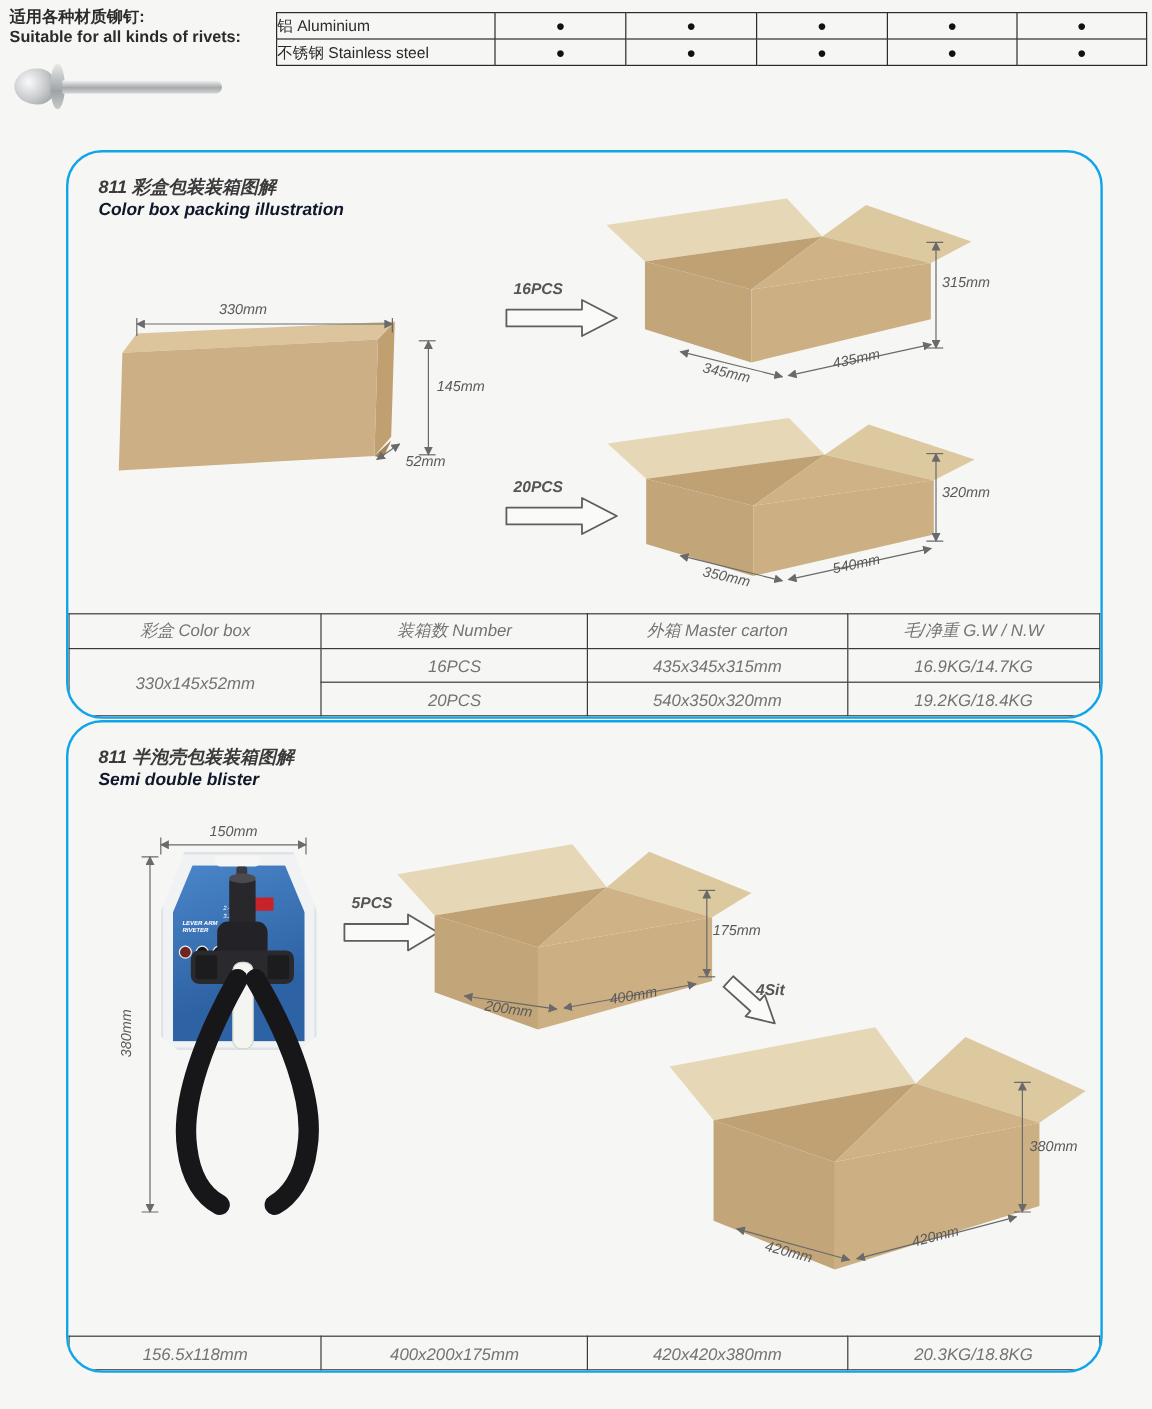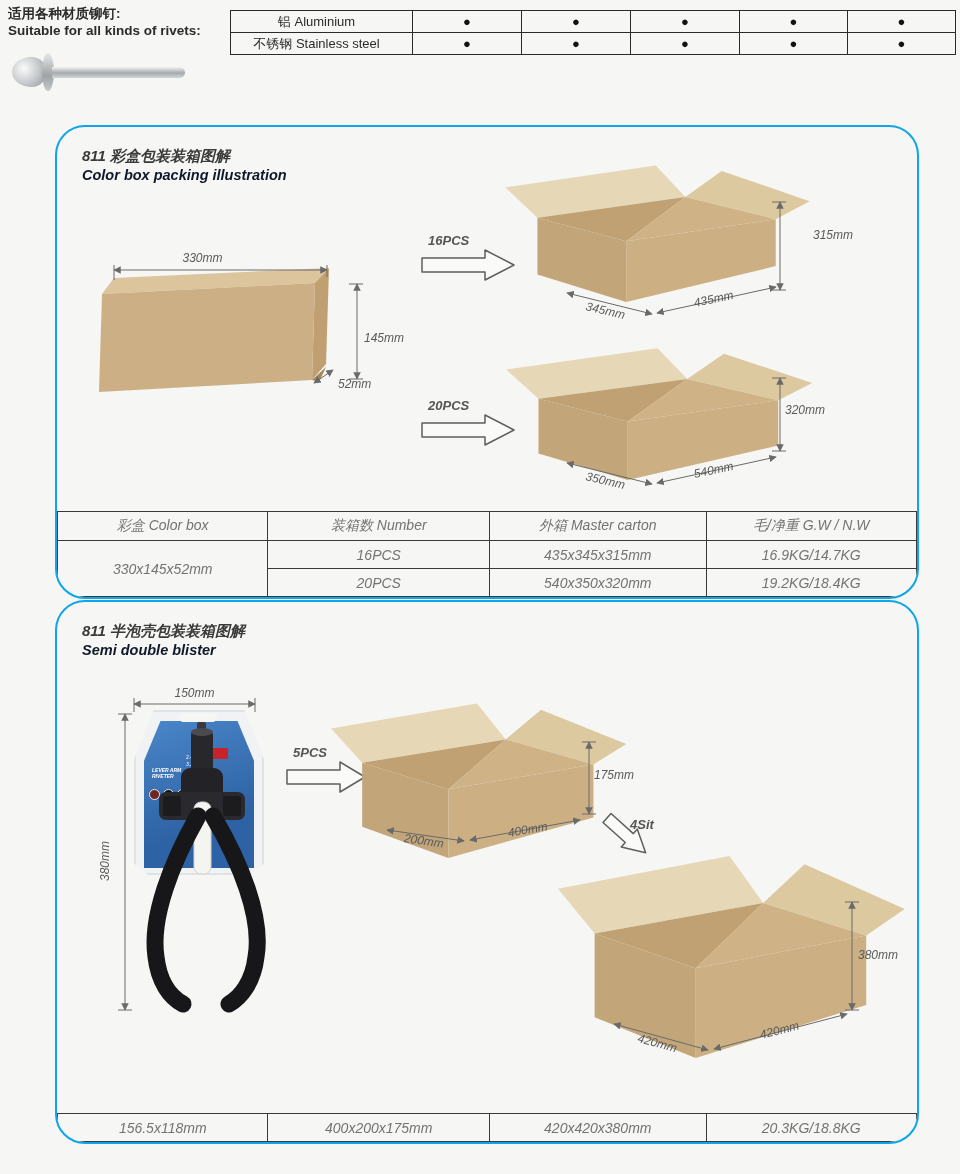--- a/index.html
+++ b/index.html
@@ -15,21 +15,21 @@
   .rivet-head{left:12px;top:57px;width:34px;height:30px;border-radius:55% 42% 42% 55% / 50% 46% 46% 50%;
     background:radial-gradient(circle at 35% 38%,#fafafa,#c3c6c8 55%,#8d9193);}
   .rivet-flange{left:42px;top:53px;width:12px;height:38px;border-radius:50%;
     background:linear-gradient(180deg,#e8eaea,#9fa3a5 60%,#c7cacb);}
   .rivet-shaft{left:52px;top:66.5px;width:133px;height:11px;border-radius:0 6px 6px 0;
     background:linear-gradient(180deg,#f1f2f2,#a6aaac 55%,#d3d6d6);}
   
   .mat-table{position:absolute;left:230px;top:10px;width:725px;border-collapse:collapse;table-layout:fixed;}
   .mat-table td{border:1px solid #2b2b2b;height:21px;font-size:13px;padding:0;}
   .mat-table td.szh{text-align:center;font-size:12.5px;}
-  .mat-table td.mat{text-align:center;padding-right:10px;}
+  .mat-table td.mat{text-align:left;padding-right:10px;}
   .mat-table td.dot{text-align:center;font-size:13px;color:#111;}
   
   .panel{border:2px solid #0ea5e9;border-radius:30px;overflow:hidden;font-style:italic;}
   .panel1{left:55px;top:125px;width:860px;height:470px;}
   .panel2{left:55px;top:600px;width:860px;height:540px;}
   .sec-title-zh{left:25px;top:20px;font-size:15px;font-weight:700;color:#3a3a3a;white-space:nowrap;}
   .sec-title-en{left:25px;top:40px;font-size:14.5px;font-weight:700;color:#0f172a;white-space:nowrap;}
   svg.overlay{position:absolute;left:0;top:0;pointer-events:none;}
   .lbl{position:absolute;font-size:12px;color:#5a5a5a;white-space:nowrap;}
   .lbl.ctr{text-align:center;}
@@ -147,25 +147,25 @@
       <polygon points="115,112 292,80 292,148 115,200" fill="#ccb083"></polygon>
     </g>
     <line class="dim" x1="723" y1="251" x2="723" y2="324" marker-start="url(#a1)" marker-end="url(#a1)"></line>
     <line class="tick" x1="715" y1="251" x2="729" y2="251"></line>
       <line class="tick" x1="715" y1="324" x2="729" y2="324"></line>
     <line class="dim" x1="510" y1="336" x2="595" y2="357" marker-start="url(#a1)" marker-end="url(#a1)"></line>
     <line class="dim" x1="600" y1="356" x2="719" y2="330" marker-start="url(#a1)" marker-end="url(#a1)"></line>
   </svg>
 
   <span class="lbl ctr" style="left:39px;top:124px;width:213px;">330mm</span>
-  <span class="lbl" style="left:307px;top:204px;">145mm</span>
+  <span class="lbl" style="left:307px;top:188px;">145mm</span>
   <span class="lbl" style="left:281px;top:250px;">52mm</span>
   <span class="arrlbl" style="left:371px;top:106px;">16PCS</span>
   <span class="arrlbl" style="left:371px;top:271px;">20PCS</span>
-  <span class="lbl" style="left:728px;top:101px;margin-left:28px;">315mm</span>
+  <span class="lbl" style="left:728px;top:101px;">315mm</span>
   <span class="lbl" style="left:529px;top:172px;transform:rotate(13deg);transform-origin:left center;">345mm</span>
   <span class="lbl" style="left:637px;top:169px;transform:rotate(-12deg);transform-origin:left center;">435mm</span>
   <span class="lbl" style="left:728px;top:276px;">320mm</span>
   <span class="lbl" style="left:529px;top:342px;transform:rotate(13deg);transform-origin:left center;">350mm</span>
   <span class="lbl" style="left:637px;top:340px;transform:rotate(-12deg);transform-origin:left center;">540mm</span>
 
   <table class="spec">
     <colgroup>
         <col style="width:24.5%">
         <col style="width:25.8%">

